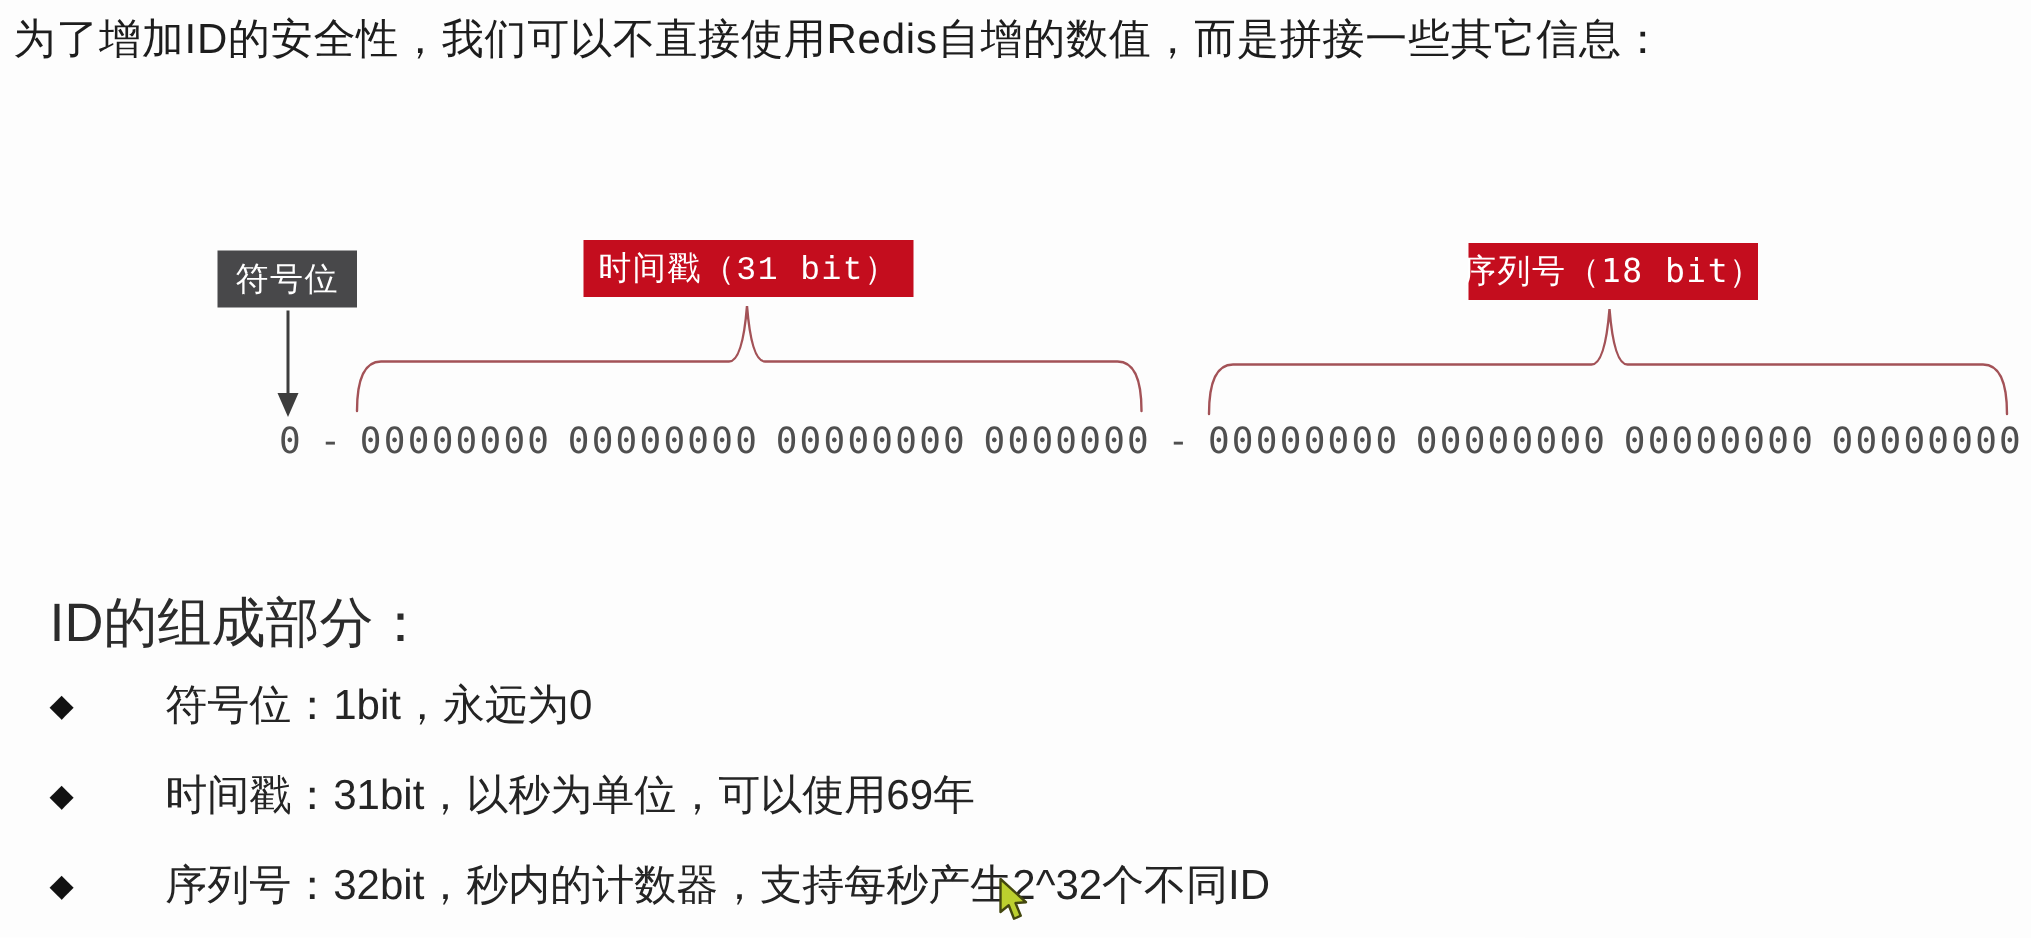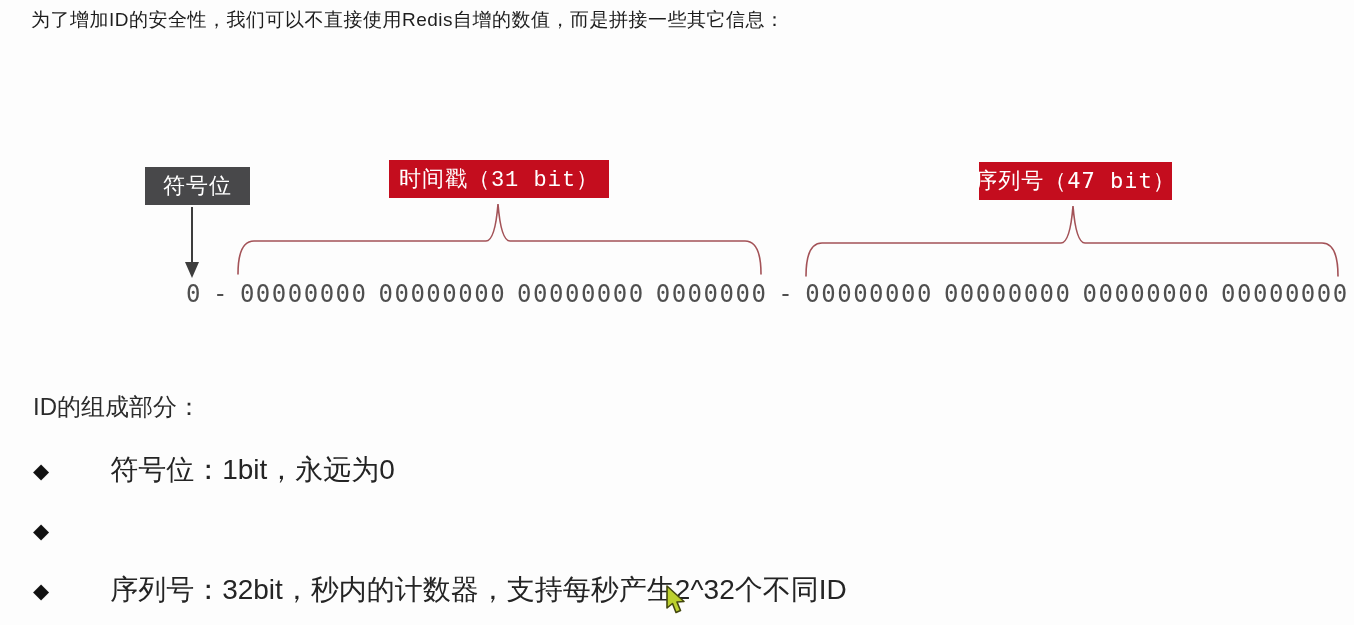--- a/index.html
+++ b/index.html
@@ -4,34 +4,34 @@
 <style>
   html,body{margin:0;padding:0;}
   .slide{
     position:relative;
     width:1354px;height:625px;
     background:#fdfdfd;
     overflow:hidden;
     font-family:"Liberation Sans","DejaVu Sans",sans-serif;
   }
   .title{
-    position:absolute;left:31px;top:7px;
-    font-size:19px;color:#1d1d1d;letter-spacing:.5px;
+    position:absolute;left:9px;top:7px;
+    font-size:28px;color:#1d1d1d;letter-spacing:.5px;
     white-space:nowrap;
   }
   
   .label-box{
     position:absolute;
     display:flex;align-items:center;justify-content:center;
     font-family:"DejaVu Sans Mono","DejaVu Sans",monospace;
     font-size:22px;color:#ffffff;letter-spacing:1px;
     white-space:nowrap;
   }
   .sign-box{
-    left:145px;top:167px;width:105px;height:38px;
+    left:145px;top:167px;width:93px;height:38px;
     background:var(--sign-gray,#48484a);
   }
   .timestamp-box{
     left:389px;top:160px;width:220px;height:38px;
     background:var(--label-red,#c40d1e);
     font-family:Liberation Mono, monospace;
   }
   .sequence-box{
     left:979px;top:162px;width:193px;height:38px;
     background:var(--label-red,#c40d1e);
@@ -45,21 +45,21 @@
     position:absolute;left:186px;top:280px;
     display:flex;gap:11px;
     font-family:"DejaVu Sans Mono",monospace;
     font-size:24px;color:var(--bits-gray,#4f4f4f);
     letter-spacing:1.5px;
     white-space:pre;
   }
   
   .heading{
     position:absolute;left:33px;top:391px;
-    font-size:24px;color:#2b2b2b;
+    font-size:36px;color:#2b2b2b;
   }
   .bullets{
     position:absolute;left:33px;top:440px;
     display:flex;flex-direction:column;
   }
   .bullet-item{
     display:flex;align-items:center;gap:18px;
     height:60px;white-space:nowrap;
   }
   .bullet-marker{
@@ -76,21 +76,21 @@
 <body>
 
 <div class="slide">
 
   <div class="title">为了增加ID的安全性，我们可以不直接使用Redis自增的数值，而是拼接一些其它信息：</div>
 
   <div class="diagram">
 
     <div class="label-box sign-box">符号位</div>
     <div class="label-box timestamp-box">时间戳（31 bit）</div>
-    <div class="label-box sequence-box">序列号（47 bit）</div>
+    <div class="label-box sequence-box">序列号（18 bit）</div>
 
     <svg class="annot-svg" viewBox="0 0 1354 625" xmlns="http://www.w3.org/2000/svg">
 
       <g>
         <line x1="192" y1="207" x2="192" y2="263" stroke="#3d3d3d" stroke-width="2"></line>
         <polygon points="185,262 199,262 192,278" fill="#3d3d3d"></polygon>
       </g>
 
       <path d="M238,274 Q238,241 254,241 L486,241 Q495,241 498,204 Q501,241 510,241 L745,241 Q761,241 761,274" fill="none" stroke="#a35257" stroke-width="1.6" stroke-linecap="round"></path>
 
@@ -102,20 +102,21 @@
 
   <div class="heading">ID的组成部分：</div>
 
   <div class="bullets">
     <div class="bullet-item">
       <span class="bullet-marker">◆</span>
       <span class="bullet-text">符号位：1bit，永远为0</span>
     </div>
     <div class="bullet-item">
       <span class="bullet-marker">◆</span>
+      <span class="bullet-text">时间戳：31bit，以秒为单位，可以使用69年</span>
     </div>
     <div class="bullet-item">
       <span class="bullet-marker">◆</span>
       <span class="bullet-text">序列号：32bit，秒内的计数器，支持每秒产生2^32个不同ID</span>
     </div>
   </div>
 
   <svg class="cursor" viewBox="0 0 26 32" xmlns="http://www.w3.org/2000/svg">
     <path d="M3,1 L3,23 L8.5,18.5 L12,27.5 L16.5,25.5 L13,17 L20,16.5 Z" fill="#bcd02e" stroke="#43470f" stroke-width="1.6" stroke-linejoin="round"></path>
   </svg>

